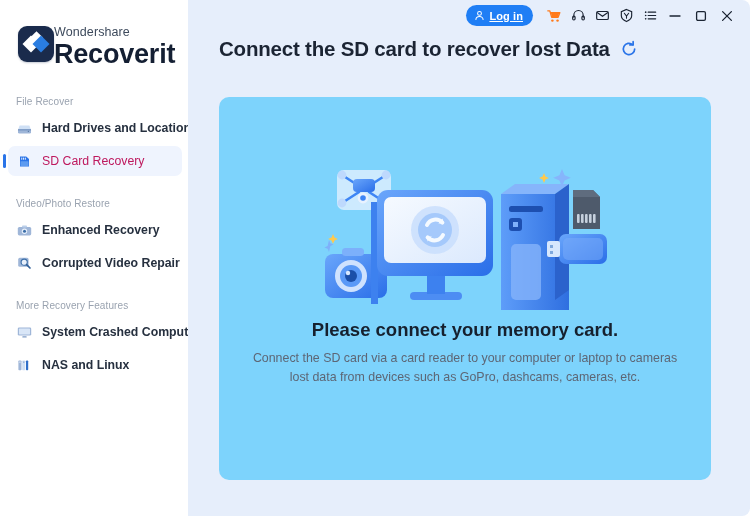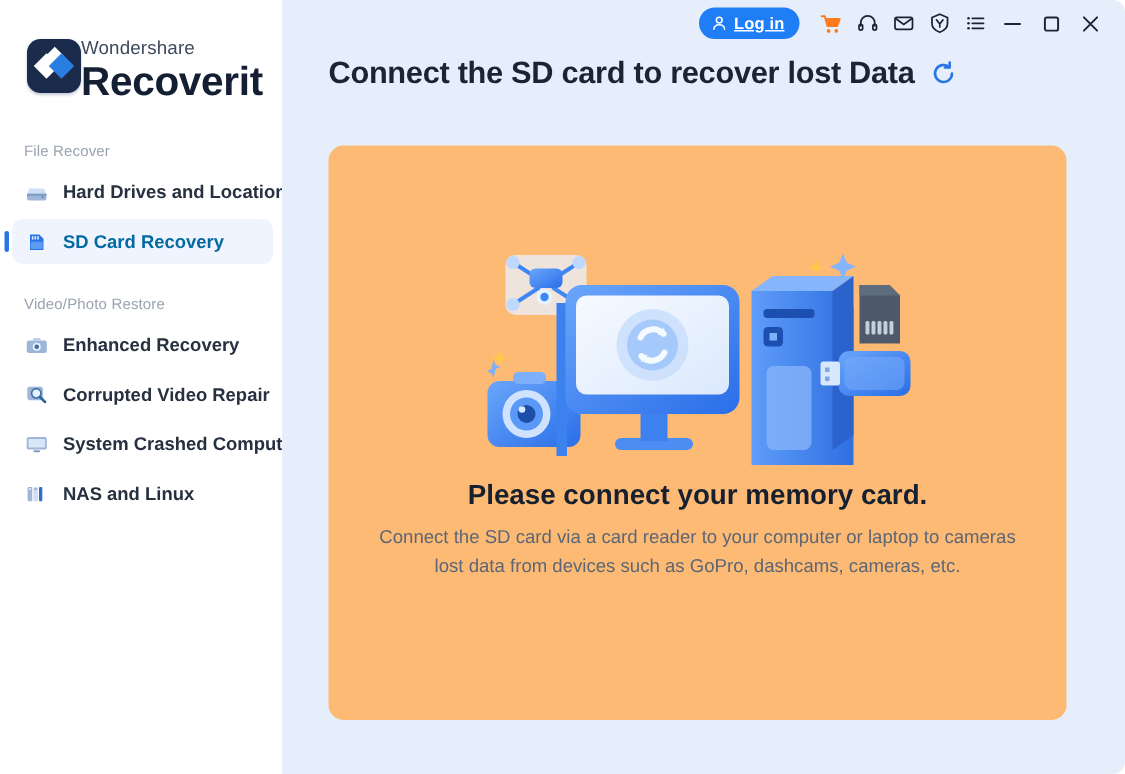--- a/index.html
+++ b/index.html
@@ -92,21 +92,21 @@
     border-radius: 7px;
     cursor: pointer;
   }
   .nav-item .label {
     font-size: 12.3px;
     color: #26303f;
     font-weight: bold;
     white-space: nowrap;
   }
   .nav-item.active { background: #eff4fe; }
-  .nav-item.active .label { color: #0369a1; font-weight: bold; }
+  .nav-item.active .label { color: #be185d; font-weight: normal; }
   .nav-item.active::before {
     content: "";
     position: absolute;
     left: -5px; top: 8px;
     width: 2.5px; height: 14px;
     background: #2a74e8;
     border-radius: 2px;
   }
   .nav-icon {
     width: 17px; height: 17px;
@@ -170,21 +170,21 @@
   }
   .refresh-ico { cursor: pointer; display:flex; align-items:center; }
 
   
   #card {
     position: absolute;
     left: 31px;
     top: 97px;
     width: 492px;
     height: 383px;
-    background: #fdba74;
+    background: #7dd3fc;
     border-radius: 10px;
   }
   #illus {
     position: absolute;
     left: 0; right: 0;
     top: 52px;
     height: 200px;
     display: flex; align-items: center; justify-content: center;
   }
   #card .headline {
@@ -270,20 +270,21 @@
       <span class="nav-icon">
         <svg width="17" height="17" viewBox="0 0 17 17">
           <rect x="2.2" y="2.8" width="10.4" height="9" rx="1.6" fill="#9fb6d8"></rect>
           <circle cx="8.2" cy="7.2" r="3.1" fill="#e8f0fb" stroke="#3b6ea8" stroke-width="1.1"></circle>
           <path d="M10.6 9.6l3.4 3.4" stroke="#2f5f98" stroke-width="1.7" stroke-linecap="round"></path>
         </svg>
       </span>
       <span class="label">Corrupted Video Repair</span>
     </div>
 
+    <div class="nav-group-label">More Recovery Features</div>
 
     <div class="nav-item">
       <span class="nav-icon">
         <svg width="17" height="17" viewBox="0 0 17 17">
           <rect x="1.8" y="3.4" width="13.4" height="8.2" rx="1.3" fill="#9fb6d8"></rect>
           <rect x="3" y="4.6" width="11" height="5.8" rx=".6" fill="#d9e6f7"></rect>
           <rect x="6.3" y="12.2" width="4.4" height="1.3" rx=".6" fill="#7e9cc6"></rect>
         </svg>
       </span>
       <span class="label">System Crashed Computer</span>

